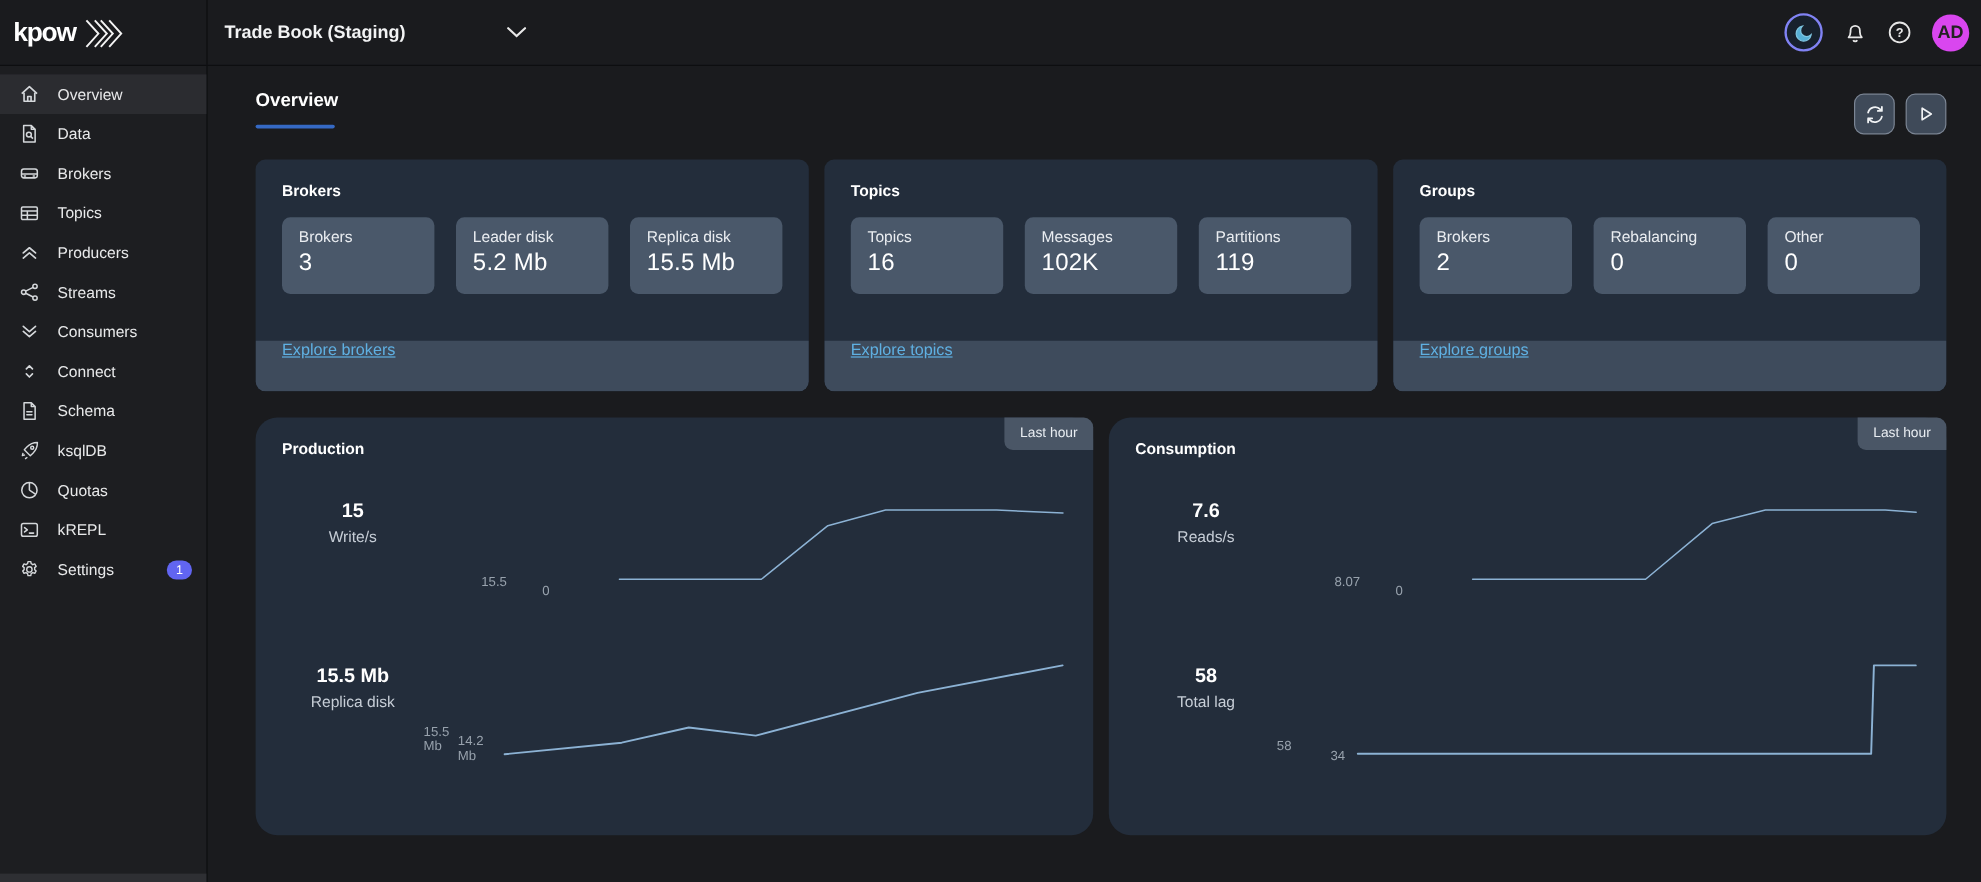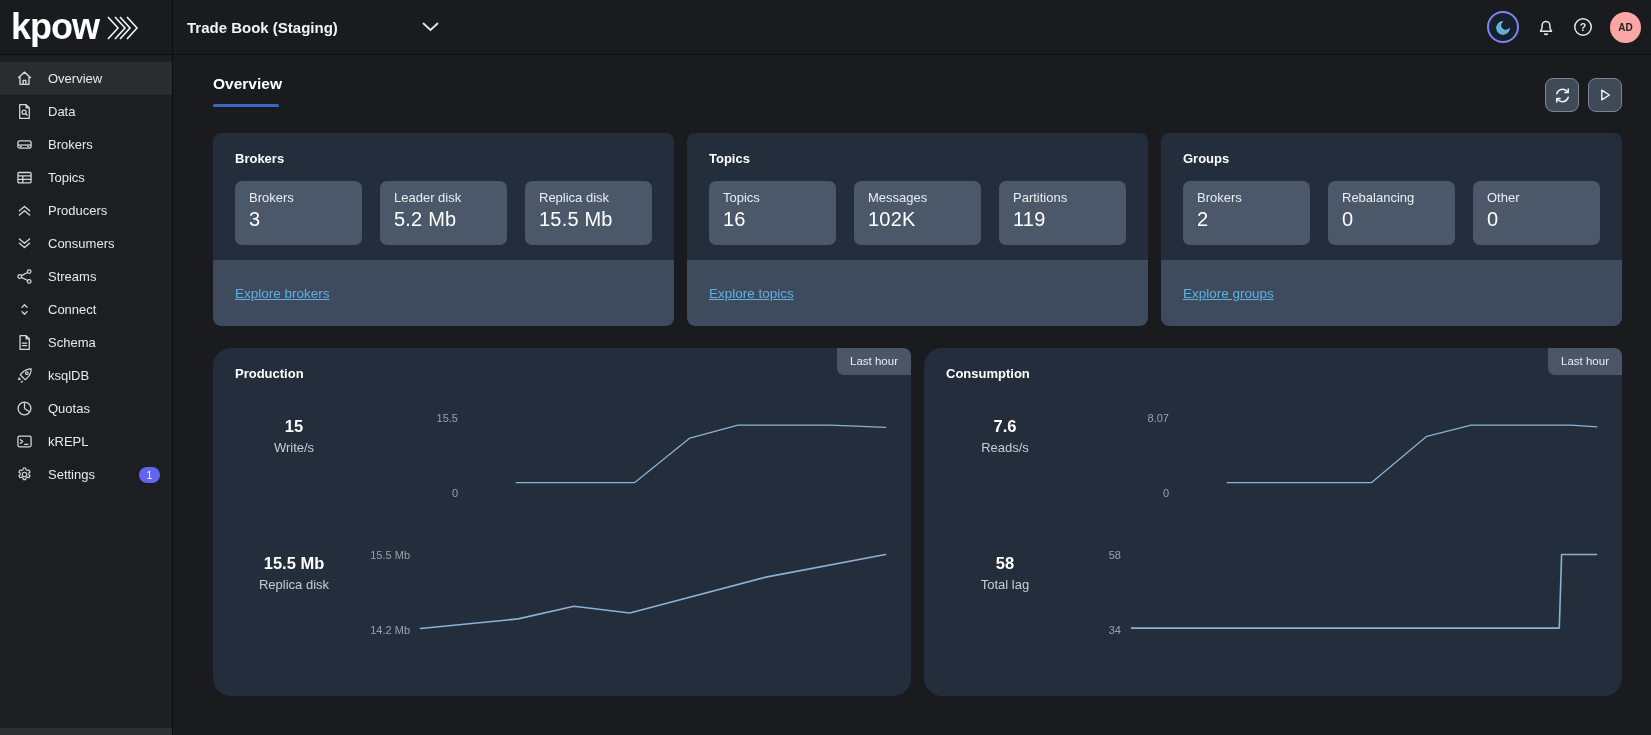--- a/index.html
+++ b/index.html
@@ -23,28 +23,28 @@
   body{
     font-family:"Liberation Sans", sans-serif;
     background:var(--page-bg);
     color:var(--txt);
   }
   .app{display:grid;grid-template-rows:55px 1fr;grid-template-columns:173px 1fr;width:100%;height:100%;}
 
   
   .topbar{grid-column:1 / 3;display:flex;align-items:center;background:var(--page-bg);border-bottom:1px solid #0d0e10;}
   .logo-zone{width:173px;height:100%;display:flex;align-items:center;padding-left:11px;border-right:1px solid #0d0e10;flex:0 0 173px;}
-  .logo-text{font-size:36px;font-weight:700;letter-spacing:-1px;color:#fff;line-height:1;}
+  .logo-text{font-size:22px;font-weight:700;letter-spacing:-1px;color:#fff;line-height:1;}
   .logo-chevrons{margin-left:6px;margin-top:2px;}
   .env-select{display:flex;align-items:center;justify-content:space-between;width:252px;margin-left:14px;cursor:pointer;}
   .env-label{font-size:15px;font-weight:600;color:#f2f3f4;}
   .topbar-right{margin-left:auto;display:flex;align-items:center;gap:17px;padding-right:10px;}
   .theme-toggle{width:32px;height:32px;border-radius:50%;border:2px solid #8183f4;background:#17212d;display:flex;align-items:center;justify-content:center;cursor:pointer;}
   .icon-btn{background:none;border:none;display:flex;align-items:center;justify-content:center;cursor:pointer;color:#e6e6e6;}
-  .avatar{width:31px;height:31px;border-radius:50%;background:#fca5a5;color:#222;font-size:10px;font-weight:700;display:flex;align-items:center;justify-content:center;cursor:pointer;}
+  .avatar{width:31px;height:31px;border-radius:50%;background:#d946ef;color:#222;font-size:15px;font-weight:700;display:flex;align-items:center;justify-content:center;cursor:pointer;}
 
   
   .sidebar{background:var(--sidebar-bg);border-right:1px solid #0d0e10;padding-top:7px;position:relative;}
   .side-item{display:flex;align-items:center;height:33px;padding:0 12px 0 16px;gap:15px;font-size:13px;color:#e8e9ea;cursor:pointer;}
   .side-item.active{background:var(--sidebar-active);}
   .side-item .sicon{width:17px;height:17px;flex:0 0 17px;color:#d4d7da;display:flex;align-items:center;}
   .side-badge{margin-left:auto;background:var(--badge-indigo);color:#fff;font-size:10.5px;min-width:21px;height:16px;border-radius:9px;display:flex;align-items:center;justify-content:center;padding:0 6px;}
   .sidebar-collapse-bar{position:absolute;bottom:0;left:0;width:100%;height:7px;background:#2e2f33;cursor:pointer;}
 
   
@@ -57,34 +57,34 @@
   .action-btn{width:34px;height:34px;border-radius:8px;background:#3f4a59;border:1.5px solid #7b8594;color:#f0f2f4;display:flex;align-items:center;justify-content:center;cursor:pointer;}
 
   
   .stat-row{display:flex;gap:13px;}
   .stat-card{flex:1;height:193px;background:var(--card-bg);border-radius:8px;position:relative;padding:18px 22px 0;overflow:hidden;}
   .card-title{font-size:13px;font-weight:700;color:#fff;}
   .tiles{display:flex;gap:18px;margin-top:15px;}
   .tile{width:130px;height:64px;background:var(--tile-bg);border-radius:7px;padding:9px 14px;}
   .tile-label{font-size:13px;color:#eaedf1;}
   .tile-value{font-size:20px;font-weight:500;color:#fff;margin-top:3px;letter-spacing:.2px;}
-  .stat-footer{position:absolute;left:0;right:0;bottom:0;height:66px;background:var(--footer-bg);display:flex;align-items:center;padding-left:22px;border-radius:0 0 8px 8px;}
+  .stat-footer{position:absolute;left:0;right:0;bottom:0;height:42px;background:var(--footer-bg);display:flex;padding-left:22px;border-radius:0 0 8px 8px;}
   .explore-link{font-size:13.5px;color:var(--link-blue);text-decoration:underline;cursor:pointer;}
 
   
   .chart-row-wrap{display:flex;gap:13px;margin-top:22px;}
   .chart-card{flex:1;height:348px;background:var(--card-bg);border-radius:18px;position:relative;padding:18px 24px 0 22px;}
   .time-tag{position:absolute;top:0;right:0;height:27px;line-height:27px;padding:0 13px;background:var(--tag-bg);color:#e9edf2;font-size:11.5px;border-radius:0 8px 0 7px;}
   .chart-row{display:flex;align-items:stretch;height:79px;}
   .chart-row.first{margin-top:34px;gap:48px;}
   .chart-row.second{margin-top:58px;}
   .chart-value{width:118px;flex:0 0 118px;text-align:center;padding-top:2px;}
   .chart-value .big{font-size:16.5px;font-weight:600;color:#fff;}
   .chart-value .lbl{font-size:13px;color:var(--txt-dim);margin-top:4px;}
-  .y-labels{width:66px;flex:0 0 66px;display:flex;flex-direction:column;justify-content:space-between;align-items:flex-end;padding-right:9px;font-size:11px;color:var(--axis);}
+  .y-labels{width:66px;flex:0 0 66px;display:flex;justify-content:space-between;align-items:flex-end;padding-right:9px;font-size:11px;color:var(--axis);}
   .y-labels span{transform:translateY(-3px);}
   .y-labels span:last-child{transform:translateY(5px);}
   .plot{flex:1;position:relative;}
   .plot svg{width:100%;height:100%;display:block;}
 </style>
 </head>
 <body>
 
 <div class="app">
 
@@ -165,36 +165,36 @@
     <div class="side-item">
       <span class="sicon">
           <svg viewBox="0 0 16 16" fill="none" stroke="currentColor" stroke-width="1.3" stroke-linejoin="round" stroke-linecap="round">
             <path d="M3.2 8.3 L8 4.2 L12.8 8.3 M3.2 12.3 L8 8.2 L12.8 12.3"></path>
           </svg>
         </span>
       <span>Producers</span>
     </div>
     <div class="side-item">
       <span class="sicon">
-          <svg viewBox="0 0 16 16" fill="none" stroke="currentColor" stroke-width="1.3" stroke-linejoin="round" stroke-linecap="round">
-            <path d="M3.2 3.7 L8 7.8 L12.8 3.7 M3.2 7.7 L8 11.8 L12.8 7.7"></path>
-          </svg>
-        </span>
-      <span>Consumers</span>
-    </div>
-    <div class="side-item">
-      <span class="sicon">
           <svg viewBox="0 0 16 16" fill="none" stroke="currentColor" stroke-width="1.2">
             <circle cx="12.4" cy="3.4" r="1.7"></circle>
             <circle cx="3.5" cy="8" r="1.7"></circle>
             <circle cx="12.4" cy="12.6" r="1.7"></circle>
             <path d="M5.1 7.2 L10.9 4.2 M5.1 8.8 L10.9 11.8"></path>
           </svg>
         </span>
       <span>Streams</span>
+    </div>
+    <div class="side-item">
+      <span class="sicon">
+          <svg viewBox="0 0 16 16" fill="none" stroke="currentColor" stroke-width="1.3" stroke-linejoin="round" stroke-linecap="round">
+            <path d="M3.2 3.7 L8 7.8 L12.8 3.7 M3.2 7.7 L8 11.8 L12.8 7.7"></path>
+          </svg>
+        </span>
+      <span>Consumers</span>
     </div>
     <div class="side-item">
       <span class="sicon">
           <svg viewBox="0 0 16 16" fill="none" stroke="currentColor" stroke-width="1.3" stroke-linejoin="round" stroke-linecap="round">
             <path d="M5.6 6 L8 3.6 L10.4 6 M5.6 10 L8 12.4 L10.4 10"></path>
           </svg>
         </span>
       <span>Connect</span>
     </div>
     <div class="side-item">

